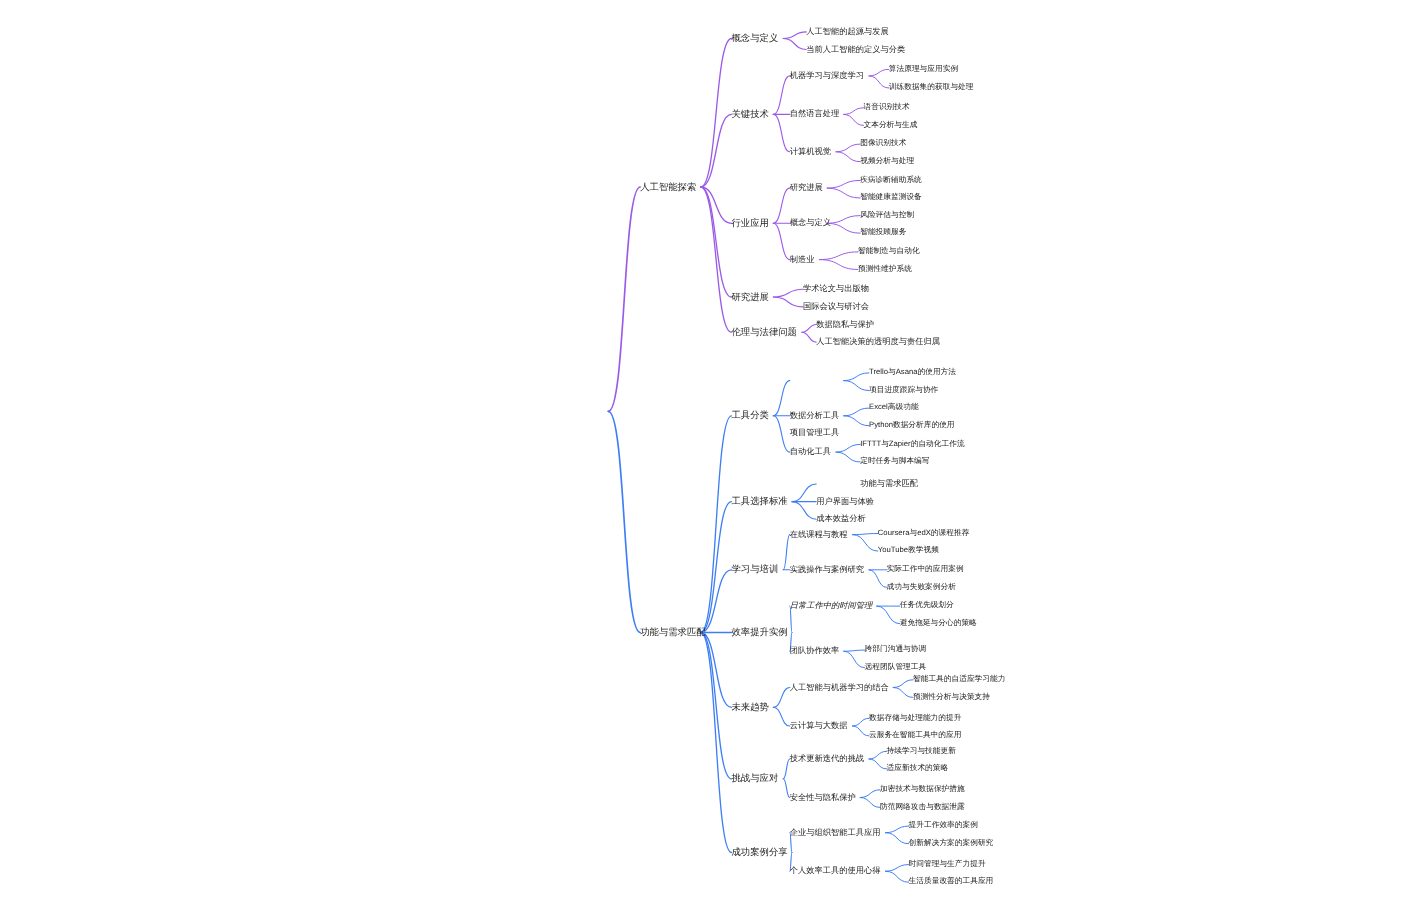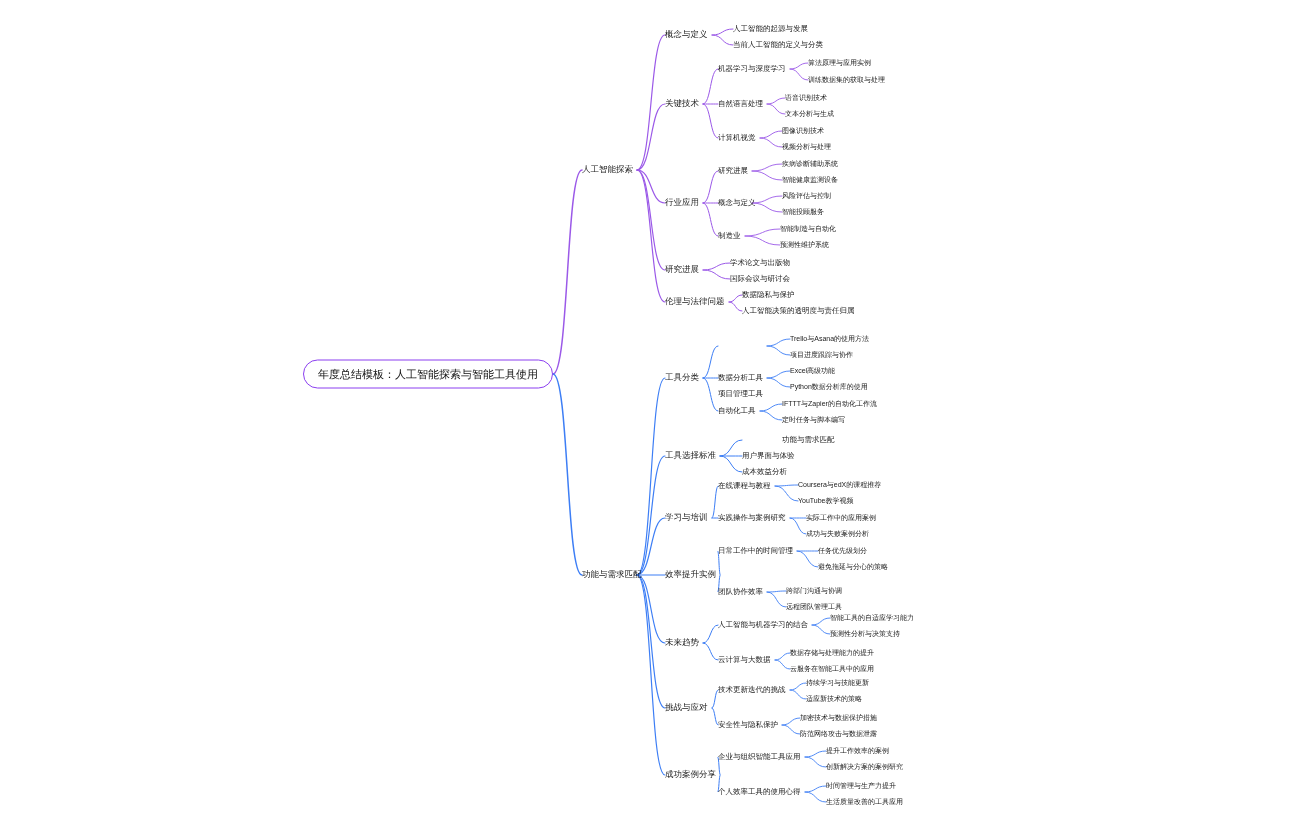--- a/index.html
+++ b/index.html
@@ -96,21 +96,20 @@
       <path d="M 782 725 C 791.9 725, 790.1 718, 800 718" fill="none" stroke="#3d7ef5" stroke-width="0.9" stroke-linecap="round"></path>
       <path d="M 782 725 C 791.9 725, 790.1 734, 800 734" fill="none" stroke="#3d7ef5" stroke-width="0.9" stroke-linecap="round"></path>
       <path d="M 637 575 C 652.4 575, 649.6 775, 665 775" fill="none" stroke="#3d7ef5" stroke-width="1.2" stroke-linecap="round"></path>
       <path d="M 720 775 C 718.9 775, 719.1 757, 718 757" fill="none" stroke="#3d7ef5" stroke-width="1" stroke-linecap="round"></path>
       <path d="M 805 757 C 816.55 757, 814.45 751, 826 751" fill="none" stroke="#3d7ef5" stroke-width="0.9" stroke-linecap="round"></path>
       <path d="M 805 757 C 816.55 757, 814.45 767, 826 767" fill="none" stroke="#3d7ef5" stroke-width="0.9" stroke-linecap="round"></path>
       <path d="M 720 775 C 718.9 775, 719.1 792, 718 792" fill="none" stroke="#3d7ef5" stroke-width="1" stroke-linecap="round"></path>
       <path d="M 805 792 C 816.55 792, 814.45 786, 826 786" fill="none" stroke="#3d7ef5" stroke-width="0.9" stroke-linecap="round"></path>
       <path d="M 805 792 C 816.55 792, 814.45 802, 826 802" fill="none" stroke="#3d7ef5" stroke-width="0.9" stroke-linecap="round"></path>
     </svg>
-  <div id="root" style="left: 428px; top: 374px;">年度总结模板：人工智能探索与智能工具使用</div>
   <div id="nodes">
       <div class="node lvl1" style="left: 582px; top: 170px;">人工智能探索</div>
       <div class="node lvl1" style="left: 665px; top: 35px;">概念与定义</div>
       <div class="node lvl2" style="left: 733px; top: 29px;">人工智能的起源与发展</div>
       <div class="node lvl2" style="left: 733px; top: 45px;">当前人工智能的定义与分类</div>
       <div class="node lvl1" style="left: 665px; top: 104px;">关键技术</div>
       <div class="node lvl2" style="left: 718px; top: 69px;">机器学习与深度学习</div>
       <div class="node lvl3" style="left: 808px; top: 63px;">算法原理与应用实例</div>
       <div class="node lvl3" style="left: 808px; top: 80px;">训练数据集的获取与处理</div>
       <div class="node lvl2" style="left: 718px; top: 104px;">自然语言处理</div>
@@ -151,21 +150,21 @@
       <div class="node lvl2" style="left: 742px; top: 456px;">用户界面与体验</div>
       <div class="node lvl2" style="left: 742px; top: 472px;">成本效益分析</div>
       <div class="node lvl1" style="left: 665px; top: 518px;">学习与培训</div>
       <div class="node lvl2" style="left: 718px; top: 486px;">在线课程与教程</div>
       <div class="node lvl3" style="left: 798px; top: 485px;">Coursera与edX的课程推荐</div>
       <div class="node lvl3" style="left: 798px; top: 501px;">YouTube教学视频</div>
       <div class="node lvl2" style="left: 718px; top: 518px;">实践操作与案例研究</div>
       <div class="node lvl3" style="left: 806px; top: 518px;">实际工作中的应用案例</div>
       <div class="node lvl3" style="left: 806px; top: 534px;">成功与失败案例分析</div>
       <div class="node lvl1" style="left: 665px; top: 575px;">效率提升实例</div>
-      <div class="node lvl2" style="left: 718px; top: 551px;">日常工作中的时间管理</div>
+      <div class="node lvl2" style="left: 718px; top: 551px; font-style: italic;">日常工作中的时间管理</div>
       <div class="node lvl3" style="left: 818px; top: 551px;">任务优先级划分</div>
       <div class="node lvl3" style="left: 818px; top: 567px;">避免拖延与分心的策略</div>
       <div class="node lvl2" style="left: 718px; top: 592px;">团队协作效率</div>
       <div class="node lvl3" style="left: 786px; top: 591px;">跨部门沟通与协调</div>
       <div class="node lvl3" style="left: 786px; top: 607px;">远程团队管理工具</div>
       <div class="node lvl1" style="left: 665px; top: 643px;">未来趋势</div>
       <div class="node lvl2" style="left: 718px; top: 625px;">人工智能与机器学习的结合</div>
       <div class="node lvl3" style="left: 830px; top: 618px;">智能工具的自适应学习能力</div>
       <div class="node lvl3" style="left: 830px; top: 634px;">预测性分析与决策支持</div>
       <div class="node lvl2" style="left: 718px; top: 660px;">云计算与大数据</div>

